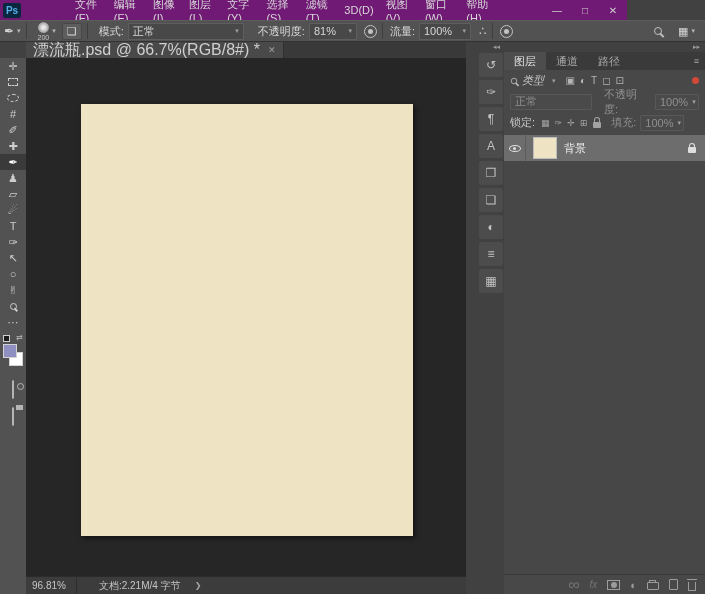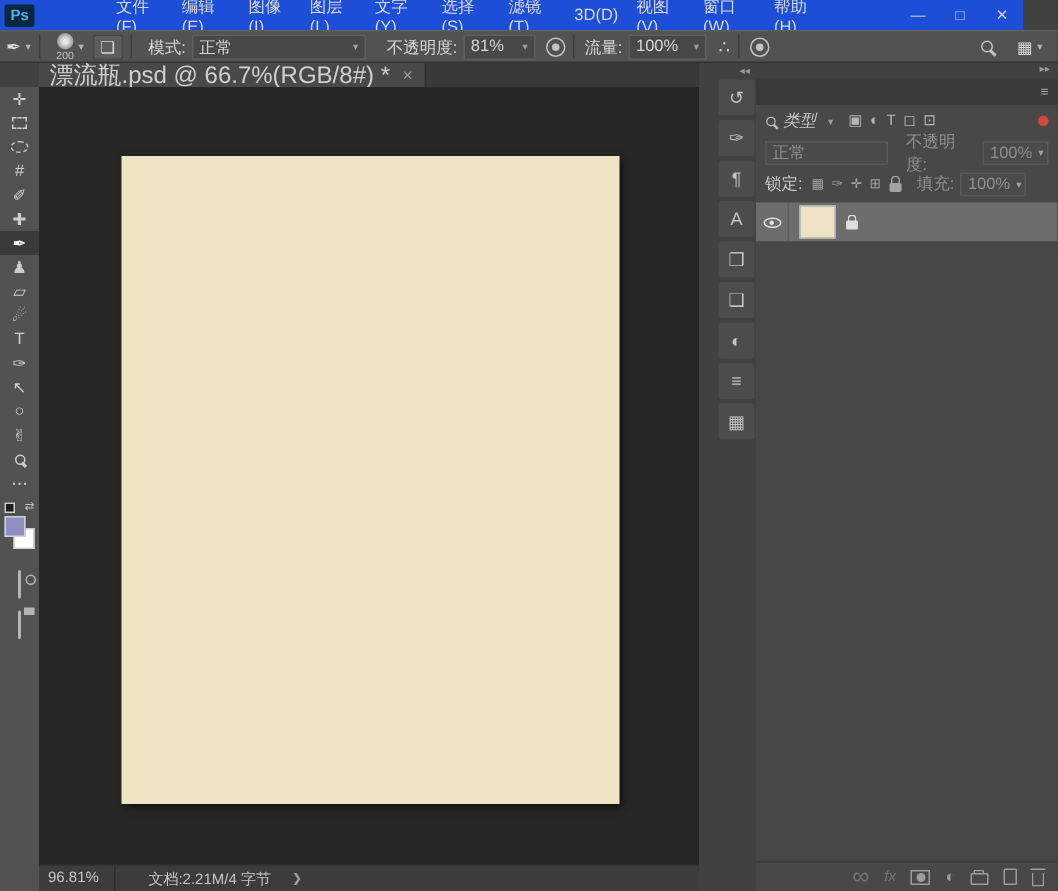--- a/index.html
+++ b/index.html
@@ -1,21 +1,21 @@
 <!DOCTYPE html>
 <html><head>
 <meta charset="utf-8">
 <style>
   * { margin:0; padding:0; box-sizing:border-box; }
   html,body { width:705px; height:594px; overflow:hidden; }
   body { font-family:"Liberation Sans","DejaVu Sans",sans-serif; background:#414141; position:relative; }
   .abs { position:absolute; }
 
   
-  #titlebar { left:0; top:0; width:682px; height:20px; background:#1d4ed8; display:flex; align-items:center;gap:43px; }
+  #titlebar { left:0; top:0; width:627px; height:20px; background:#701a75; display:flex; align-items:center;gap:43px; }
   #ps-logo { width:22px; height:15px; margin:0 5px 0 3px; background:#0a2740; color:#58aee6; font-size:10px; font-weight:bold;
              display:flex; align-items:center; justify-content:center; border-radius:2px; }
   #menubar { display:flex; height:100%; align-items:center; }
   .menu-item { color:#d8d8d8; font-size:11px; padding:0 6px; height:100%; display:flex; align-items:center; cursor:default; }
   #win-controls { margin-left:auto; display:flex; height:100%; }
   .win-btn { width:28px; height:100%; color:#cfcfcf; font-size:10px; display:flex; align-items:center; justify-content:center; }
 
   
   #optionsbar { left:0; top:20px; width:705px; height:22px; background:#525252; border-top:1px solid #5d5d5d;
                 border-bottom:1px solid #333; display:flex; align-items:center; font-size:11px; color:#d6d6d6; }
@@ -326,20 +326,31 @@
     </div>
       <div class="dock-btn">
       <span>▦</span>
     </div>
     </div>
 </div>
 
 <div id="layers-panel" class="abs">
   <div id="panel-mini-header">▸▸</div>
   <div id="panel-tabs">
+    <div style="display:flex">
+        <div class="ptab active">
+        <span>图层</span>
+      </div>
+        <div class="ptab">
+        <span>通道</span>
+      </div>
+        <div class="ptab">
+        <span>路径</span>
+      </div>
+      </div>
     <span id="panel-menu">≡</span>
   </div>
 
   <div class="prow" id="filter-row">
     <div class="kind">
       <span class="magic" style="transform:scale(.8)"></span>
       <span>类型</span>
       <span class="dd-caret">▾</span>
     </div>
     <div class="filt-icons">
@@ -377,20 +388,21 @@
       <span class="val">100%</span>
       <span class="dd-caret">▾</span>
     </div>
   </div>
 
   <div id="layer-row">
     <div id="eye-cell">
         <span class="eyeic"></span>
       </div>
     <div id="layer-thumb" style="background: rgb(238, 227, 195);"></div>
+    <span id="layer-name">背景</span>
     <span class="lockic light" id="layer-lock"></span>
   </div>
 
   <div id="panel-fill"></div>
 
   <div id="panel-bottom">
     <span class="b-dim">∞</span>
     <span class="fx b-dim">fx</span>
     <span class="maskic"></span>
     <span class="adjic">◐</span>

